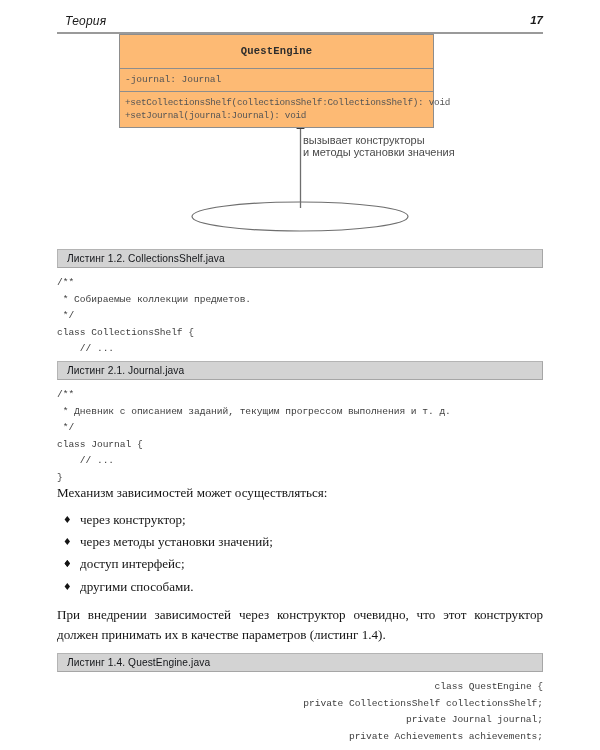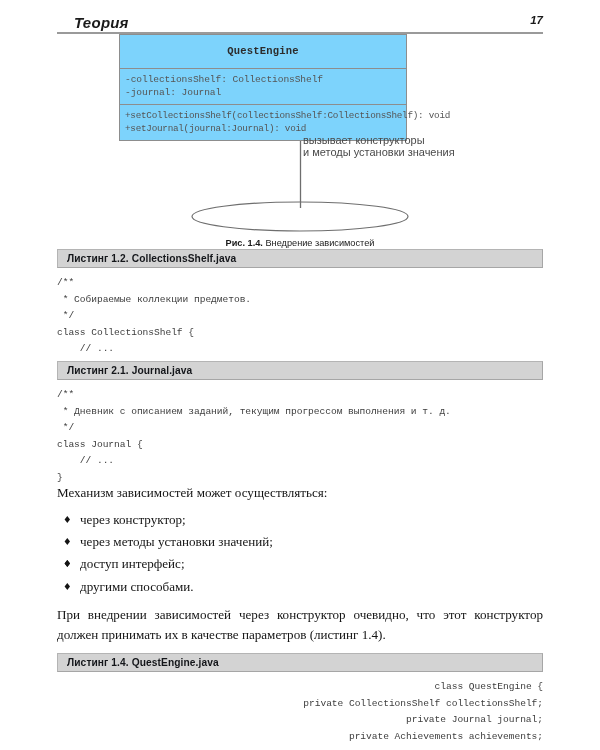--- a/index.html
+++ b/index.html
@@ -28,28 +28,27 @@
   
   .runhead {
     position: absolute;
     left: 57px;
     top: 14px;
     width: 486px;
     height: 22px;
   }
   .runhead-title {
     position: absolute;
-    left: 17px;
+    left: 8px;
     top: 0;
     font-family: "Liberation Sans", sans-serif;
     font-style: italic;
-    font-size: 15px;
+    font-size: 12px;
     color: #1a1a1a;
     letter-spacing: 0.2px;
-    font-weight: bold;
   }
   .runhead-page {
     position: absolute;
     right: 0;
     top: 0;
     font-family: "Liberation Sans", sans-serif;
     font-style: italic;
     font-weight: bold;
     font-size: 11.5px;
     color: #1a1a1a;
@@ -69,23 +68,23 @@
     left: 0;
     top: 30px;
     width: 600px;
     height: 200px;
   }
 
   .uml-class {
     position: absolute;
     left: 119px;
     top: 4px;
-    width: 288px;
+    width: 315px;
     border: 1px solid #8d8d8d;
-    background: #7dd3fc;
+    background: #fdba74;
     box-sizing: border-box;
   }
   .uml-name {
     text-align: center;
     font-family: "Liberation Mono", monospace;
     font-weight: bold;
     font-size: 10.5px;
     color: #2c2c2c;
     padding: 10px 4px 11px 4px;
     letter-spacing: 0.2px;
@@ -165,21 +164,21 @@
     width: 486px;
     height: 19px;
     background: #d3d3d3;
     border: 1px solid #b4b4b4;
     border-bottom-color: #a6a6a6;
     border-right-color: #a6a6a6;
     padding: 0 0 0 9px;
     display: flex;
     align-items: center;
     font-family: "Liberation Sans", sans-serif;
-    font-weight: bold;
+    font-weight: normal;
     font-size: 10.2px;
     color: #14161a;
     letter-spacing: 0.1px;
   }
   .listing-code {
     margin: 7px 0 0 0;
     font-family: "Liberation Mono", monospace;
     font-size: 9.6px;
     line-height: 16.6px;
     color: #3d3d3d;
@@ -245,37 +244,32 @@
       <line x1="300.5" y1="178" x2="300.5" y2="96" stroke="#6e6e6e" stroke-width="1.3"></line>
       <polygon points="300.5,88 296.4,99 304.6,99" fill="#3a3a3a"></polygon>
 
       <ellipse cx="300" cy="186.5" rx="108" ry="14.5" fill="none" stroke="#6e6e6e" stroke-width="1.2"></ellipse>
     </svg>
 
     <div class="uml-class">
       <div class="uml-name">QuestEngine</div>
       <div class="uml-divider"></div>
       <div class="uml-compartment attrs">
-        <div class="uml-line">-collectionsShelf: CollectionsShelf</div>
         <div class="uml-line">-journal: Journal</div>
       </div>
       <div class="uml-divider"></div>
       <div class="uml-compartment ops">
         <div class="uml-line">+setCollectionsShelf(collectionsShelf:CollectionsShelf): void</div>
         <div class="uml-line">+setJournal(journal:Journal): void</div>
       </div>
     </div>
 
     <div class="arrow-label">вызывает конструкторы
 и методы установки значения</div>
 
-    <div class="fig-caption">
-      <b>Рис. 1.4.</b>
-      <span>Внедрение зависимостей</span>
-    </div>
   </div>
 
   <div class="listing" style="top:249px;">
     <div class="listing-header">Листинг 1.2. CollectionsShelf.java</div>
     <pre class="listing-code">/**
  * Собираемые коллекции предметов.
  */
 class CollectionsShelf {
     // ...
 }</pre>

